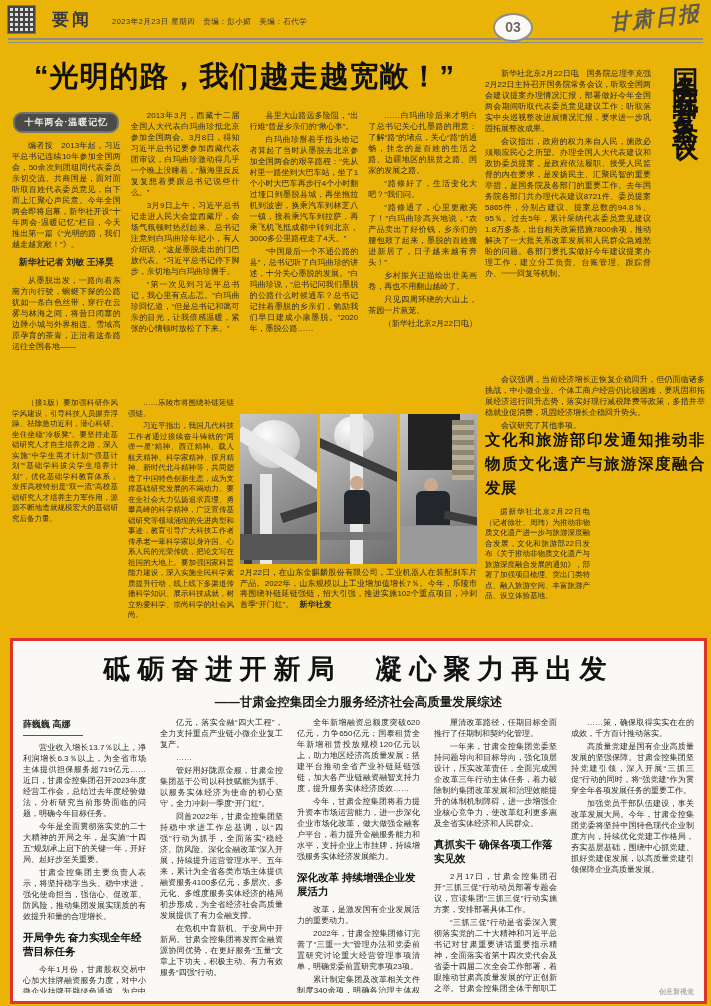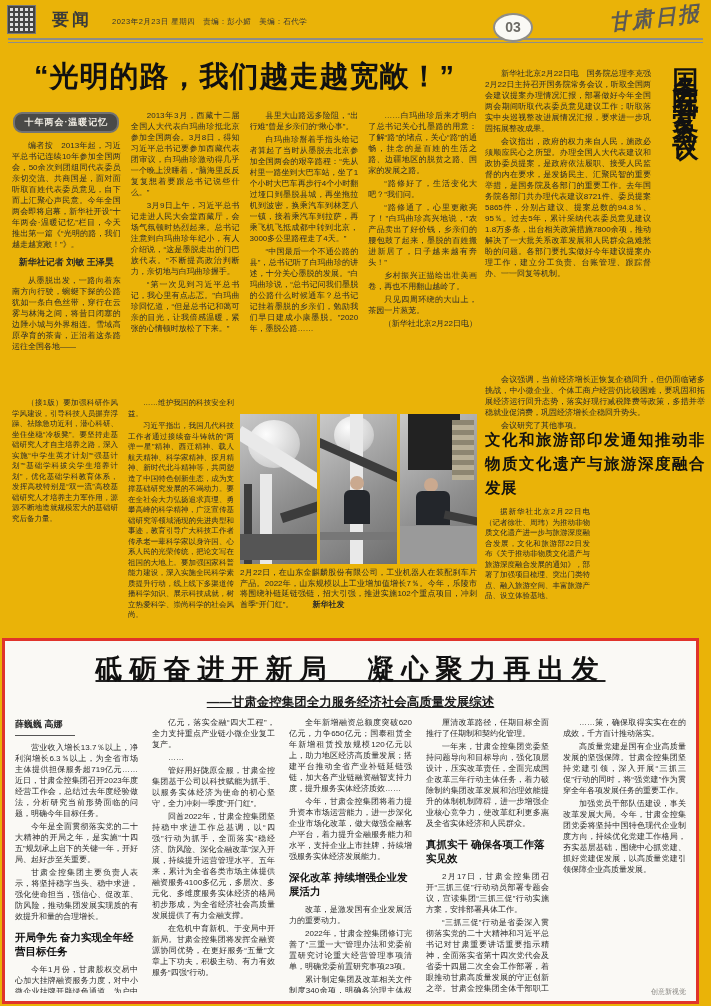--- a/index.html
+++ b/index.html
@@ -46,29 +46,29 @@
   
   #photo{position:absolute;left:240px;top:414px;width:237px;height:202px;}
   #panels{display:flex;gap:3px;height:150px;}
   .panel{position:relative;overflow:hidden;background:linear-gradient(145deg,#c9c9c9,#8e8e8e 60%,#6f6f6f);flex:1;}
   .ball{position:absolute;border-radius:50%;background:radial-gradient(circle at 35% 30%,#fdfdfd,#cfcfcf 70%,#a8a8a8);}
   .beam{position:absolute;background:#e9e9e9;}
   .beam.dark{background:#3c3c3c;}
   .figure-head{position:absolute;width:14px;height:14px;border-radius:50%;background:#caa98f;}
   .figure-body{position:absolute;width:26px;height:34px;border-radius:6px 6px 0 0;background:#23262b;}
   #caption{margin-top:4px;font-size:8px;line-height:10.5px;text-align:justify;color:#2b2b2b;}
-  #caption .credit{font-weight:bold;margin-left:17px;}
+  #caption .credit{font-weight:bold;margin-left:4px;}
   
   #wenlv{position:absolute;left:485px;top:428px;width:220px;height:204px;}
   #wenlv-headline{font-family:"Liberation Serif",serif;font-weight:900;font-size:15.5px;line-height:24px;
       color:#111;text-align:justify;letter-spacing:.5px;margin-bottom:7px;}
   #wenlv-body{display:flex;gap:10px;flex-direction:column;}
   #wenlv-body .col{width:105px;height:144px;}
   
-  #redbox{position:absolute;left:2px;top:638px;width:691px;height:360px;border:3px solid #e0342b;background:#faf9f5;text-decoration:underline;}
+  #redbox{position:absolute;left:10px;top:638px;width:691px;height:360px;border:3px solid #e0342b;background:#faf9f5;}
   #bottom-headline{margin-top:10px;text-align:center;font-size:27px;font-weight:900;color:#111;letter-spacing:7px;}
   #bottom-subtitle{margin-top:7px;text-align:center;font-size:12.5px;font-weight:bold;color:#1c1c1c;}
   #bottom-body{position:absolute;left:10px;top:76px;width:671px;height:276px;display:flex;gap:14px;}
   #bottom-body .col{width:126px;height:276px;}
   .sub-head{font-size:10.5px;font-weight:900;color:#111;margin:8px 0 6px 0;line-height:14px;text-indent:0;text-align:left;}
   #byline2{font-size:9px;font-weight:bold;text-indent:0;margin:2px 0 6px 0;}
   #byline2:after{content:"";display:block;width:60px;border-bottom:1px solid #555;margin-top:5px;}
   #design-credit{position:absolute;right:10px;bottom:4px;font-size:7px;color:#8a8883;}
 </style>
 </head>
@@ -89,21 +89,21 @@
 
   <div id="top-body">
     <div class="col small">
       <span id="series-badge">十年两会·温暖记忆</span>
       <p class="p">编者按　2013年起，习近平总书记连续10年参加全国两会，50余次到团组同代表委员亲切交流、共商国是，面对面听取百姓代表委员意见，自下而上汇聚心声民意。今年全国两会即将启幕，新华社开设“十年两会·温暖记忆”栏目，今天推出第一篇《“光明的路，我们越走越宽敞！”》。</p>
       <p class="byline-line">新华社记者 刘敏 王泽昊</p>
       <p class="p">从墨脱出发，一路向着东南方向行驶，蜿蜒下探的公路犹如一条白色丝带，穿行在云雾与林海之间，将昔日闭塞的边陲小城与外界相连。雪域高原孕育的茶青，正沿着这条路运往全国各地——</p>
     </div>
     <div class="col small">
       <p class="p">2013年3月，西藏十二届全国人大代表白玛曲珍抵北京参加全国两会。3月8日，得知习近平总书记要参加西藏代表团审议，白玛曲珍激动得几乎一个晚上没睡着，“脑海里反反复复想着要跟总书记说些什么。”</p>
-      <p class="p">3月9日上午，习近平总书记走进人民大会堂西藏厅，会场气氛顿时热烈起来。总书记注意到白玛曲珍年纪小，有人介绍说，“这是墨脱走出的门巴族代表。”不断提高政治判断力，亲切地与白玛曲珍握手。</p>
+      <p class="p">3月9日上午，习近平总书记走进人民大会堂西藏厅，会场气氛顿时热烈起来。总书记注意到白玛曲珍年纪小，有人介绍说，“这是墨脱走出的门巴族代表。”习近平总书记停下脚步，亲切地与白玛曲珍握手。</p>
       <p class="p">“第一次见到习近平总书记，我心里有点忐忑。”白玛曲珍回忆道，“但是总书记和蔼可亲的目光，让我倍感温暖，紧张的心情顿时放松了下来。”</p>
     </div>
     <div class="col small">
       <p class="p">县里大山路远多险阻，“出行难”曾是乡亲们的“揪心事”。</p>
       <p class="p">白玛曲珍掰着手指头给记者算起了当时从墨脱去北京参加全国两会的艰辛路程：“先从村里一路坐到大巴车站，坐了1个小时大巴车再步行4个小时翻过垭口到墨脱县城，再坐拖拉机到波密，换乘汽车到林芝八一镇，接着乘汽车到拉萨，再乘飞机飞抵成都中转到北京，3000多公里路程走了4天。”</p>
       <p class="p">“中国最后一个不通公路的县”，总书记听了白玛曲珍的讲述，十分关心墨脱的发展。“白玛曲珍说，“总书记问我们墨脱的公路什么时候通车？总书记记挂着墨脱的乡亲们，勉励我们早日建成小康墨脱。”2020年，墨脱公路……</p>
     </div>
     <div class="col small">
       <p class="p">……白玛曲珍后来才明白了总书记关心扎墨路的用意：了解“路”的堵点，关心“路”的通畅，挂念的是百姓的生活之路、边疆地区的脱贫之路、国家的发展之路。</p>
       <p class="p">“路修好了，生活变化大吧？”我们问。</p>
@@ -126,21 +126,21 @@
       <p class="p">会议强调，当前经济增长正恢复企稳回升，但仍面临诸多挑战，中小微企业、个体工商户经营仍比较困难，要巩固和拓展经济运行回升态势，落实好现行减税降费等政策，多措并举稳就业促消费，巩固经济增长企稳回升势头。</p>
       <p class="p">会议研究了其他事项。</p>
     </div>
   </div>
 
   <div id="jieban">
     <div class="col tiny">
       <p class="p">（接1版）要加强科研作风学风建设，引导科技人员摒弃浮躁、祛除急功近利，潜心科研、坐住坐稳“冷板凳”。要坚持走基础研究人才自主培养之路，深入实施“中学生英才计划”“强基计划”“基础学科拔尖学生培养计划”，优化基础学科教育体系，发挥高校特别是“双一流”高校基础研究人才培养主力军作用，源源不断地造就规模宏大的基础研究后备力量。</p>
     </div>
     <div class="col tiny">
-      <p class="p">……维护我国的科技安全利益。</p>
+      <p class="p">……乐陵市将围绕补链延链强链。</p>
       <p class="p">习近平指出，我国几代科技工作者通过接续奋斗铸就的“两弹一星”精神、西迁精神、载人航天精神、科学家精神、探月精神、新时代北斗精神等，共同塑造了中国特色创新生态，成为支撑基础研究发展的不竭动力。要在全社会大力弘扬追求真理、勇攀高峰的科学精神，广泛宣传基础研究等领域涌现的先进典型和事迹，教育引导广大科技工作者传承老一辈科学家以身许国、心系人民的光荣传统，把论文写在祖国的大地上。要加强国家科普能力建设，深入实施全民科学素质提升行动，线上线下多渠道传播科学知识、展示科技成就，树立热爱科学、崇尚科学的社会风尚。</p>
     </div>
   </div>
 
   <div id="photo">
     <div id="panels">
       <div class="panel">
         <div class="ball" style="left:8px;top:6px;width:52px;height:48px;"></div>
         <div class="beam" style="left:-10px;top:40px;width:110px;height:14px;transform:rotate(32deg);"></div>
         <div class="beam dark" style="left:4px;top:70px;width:8px;height:80px;"></div>

